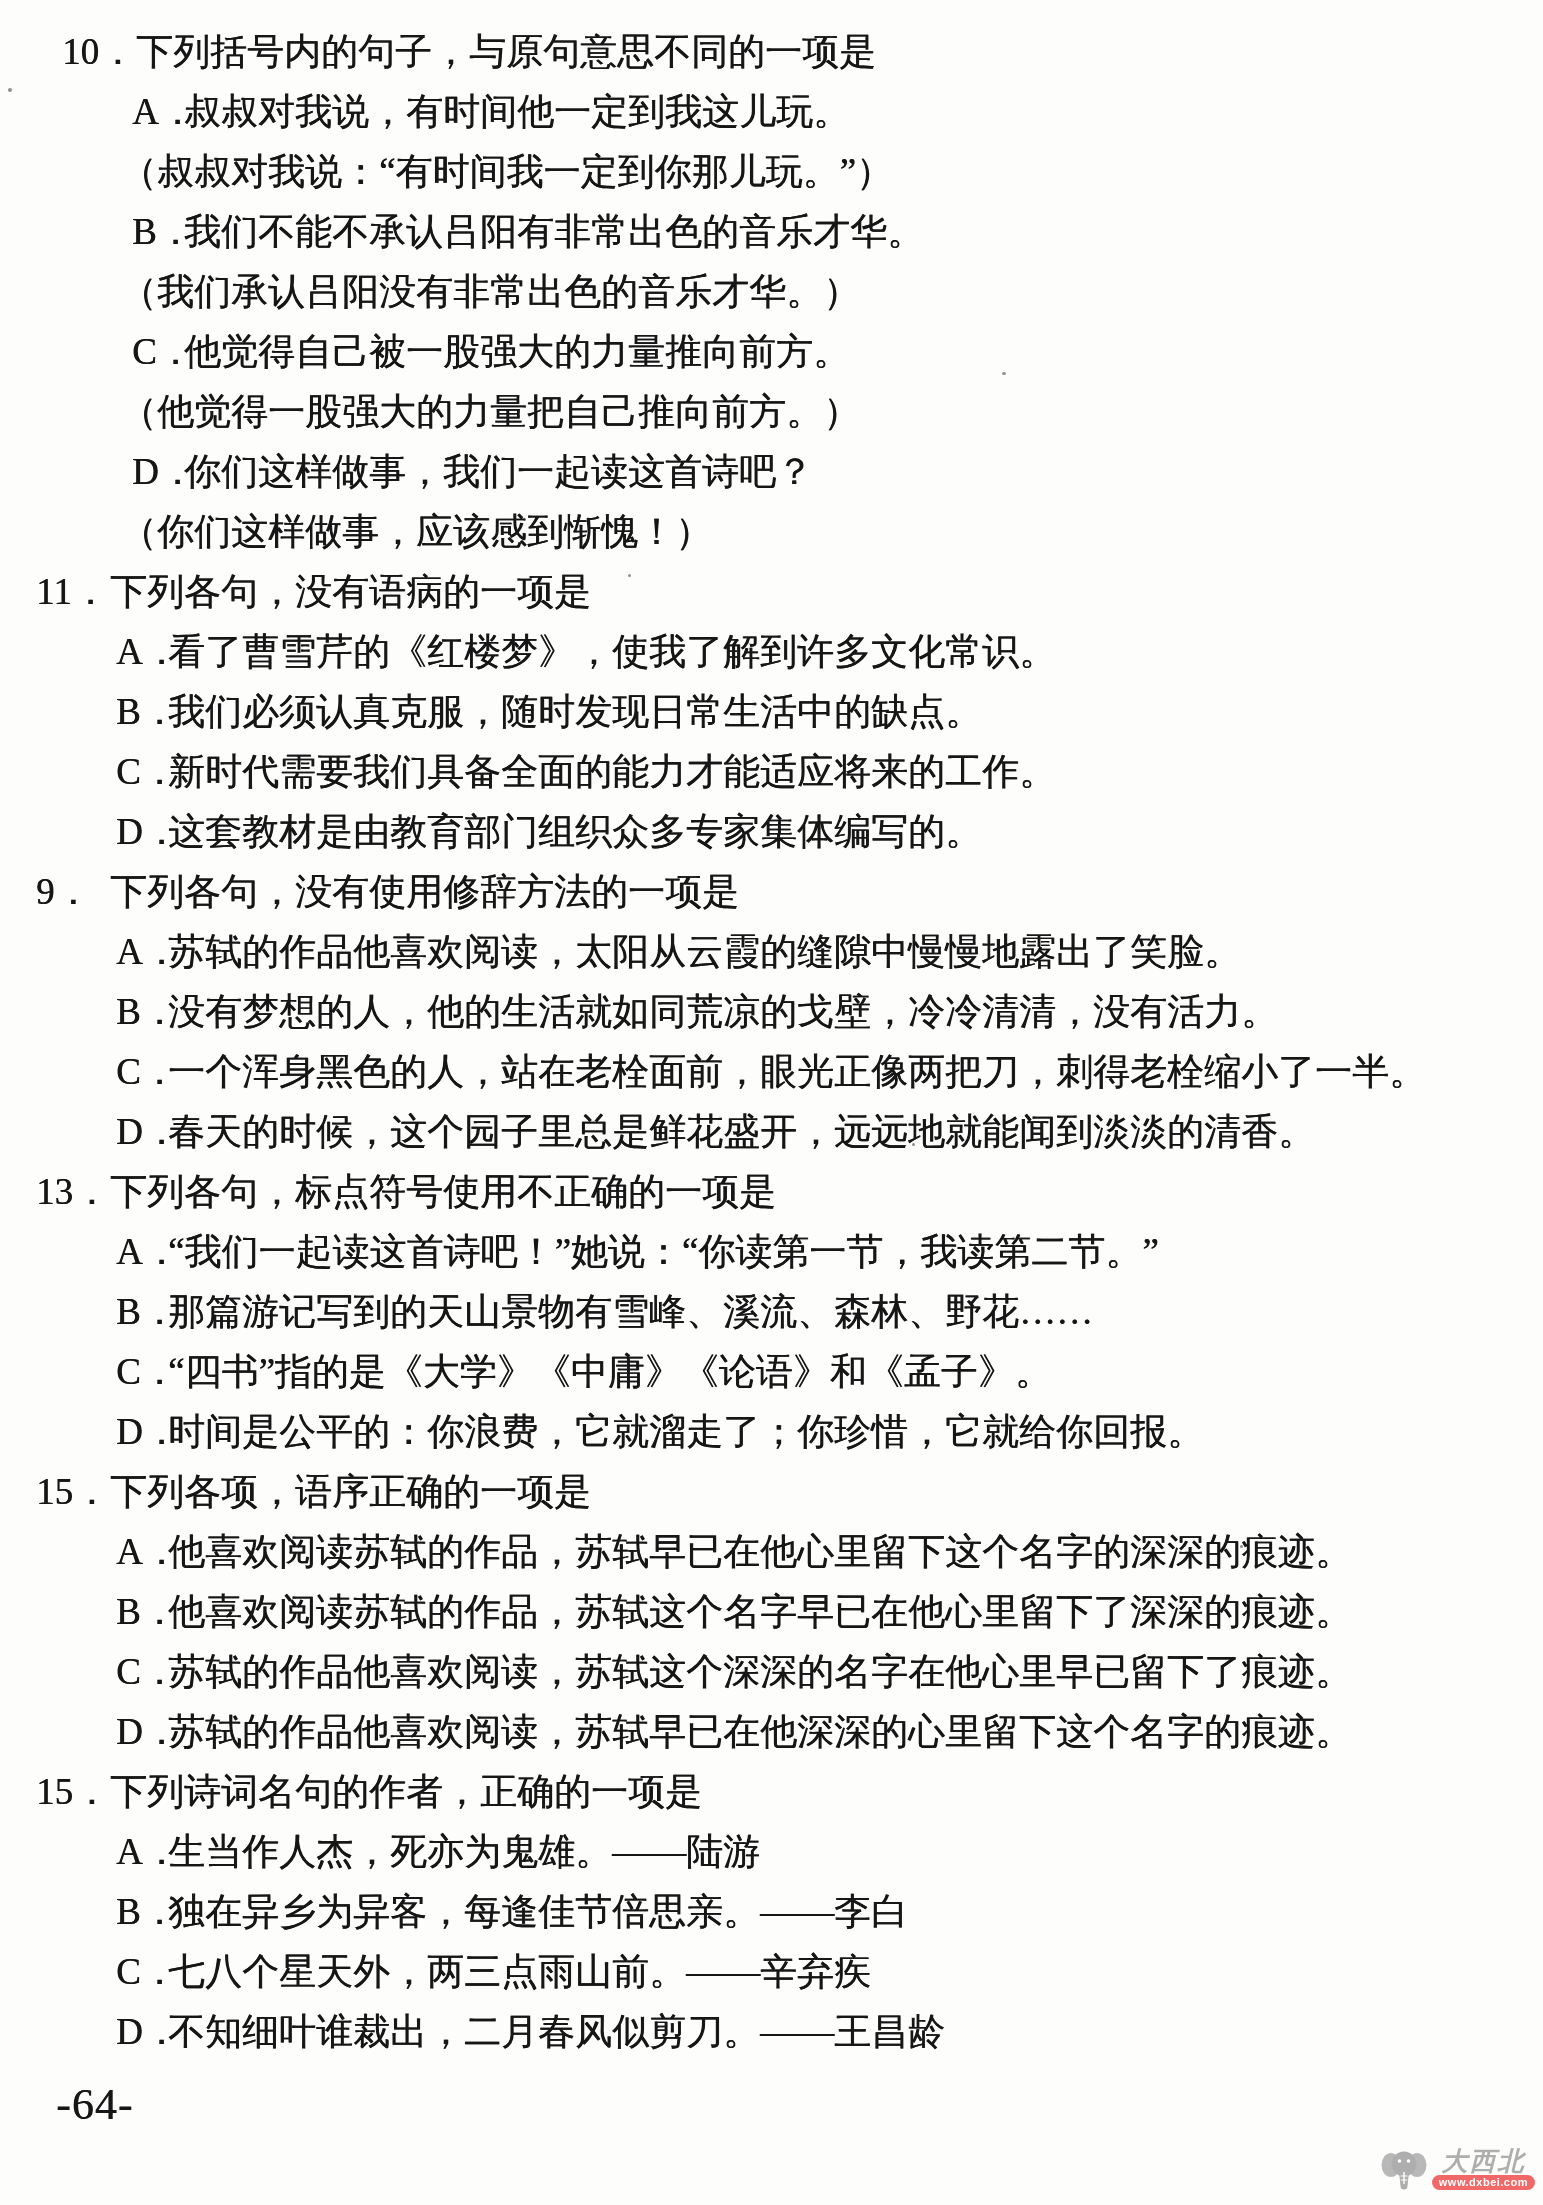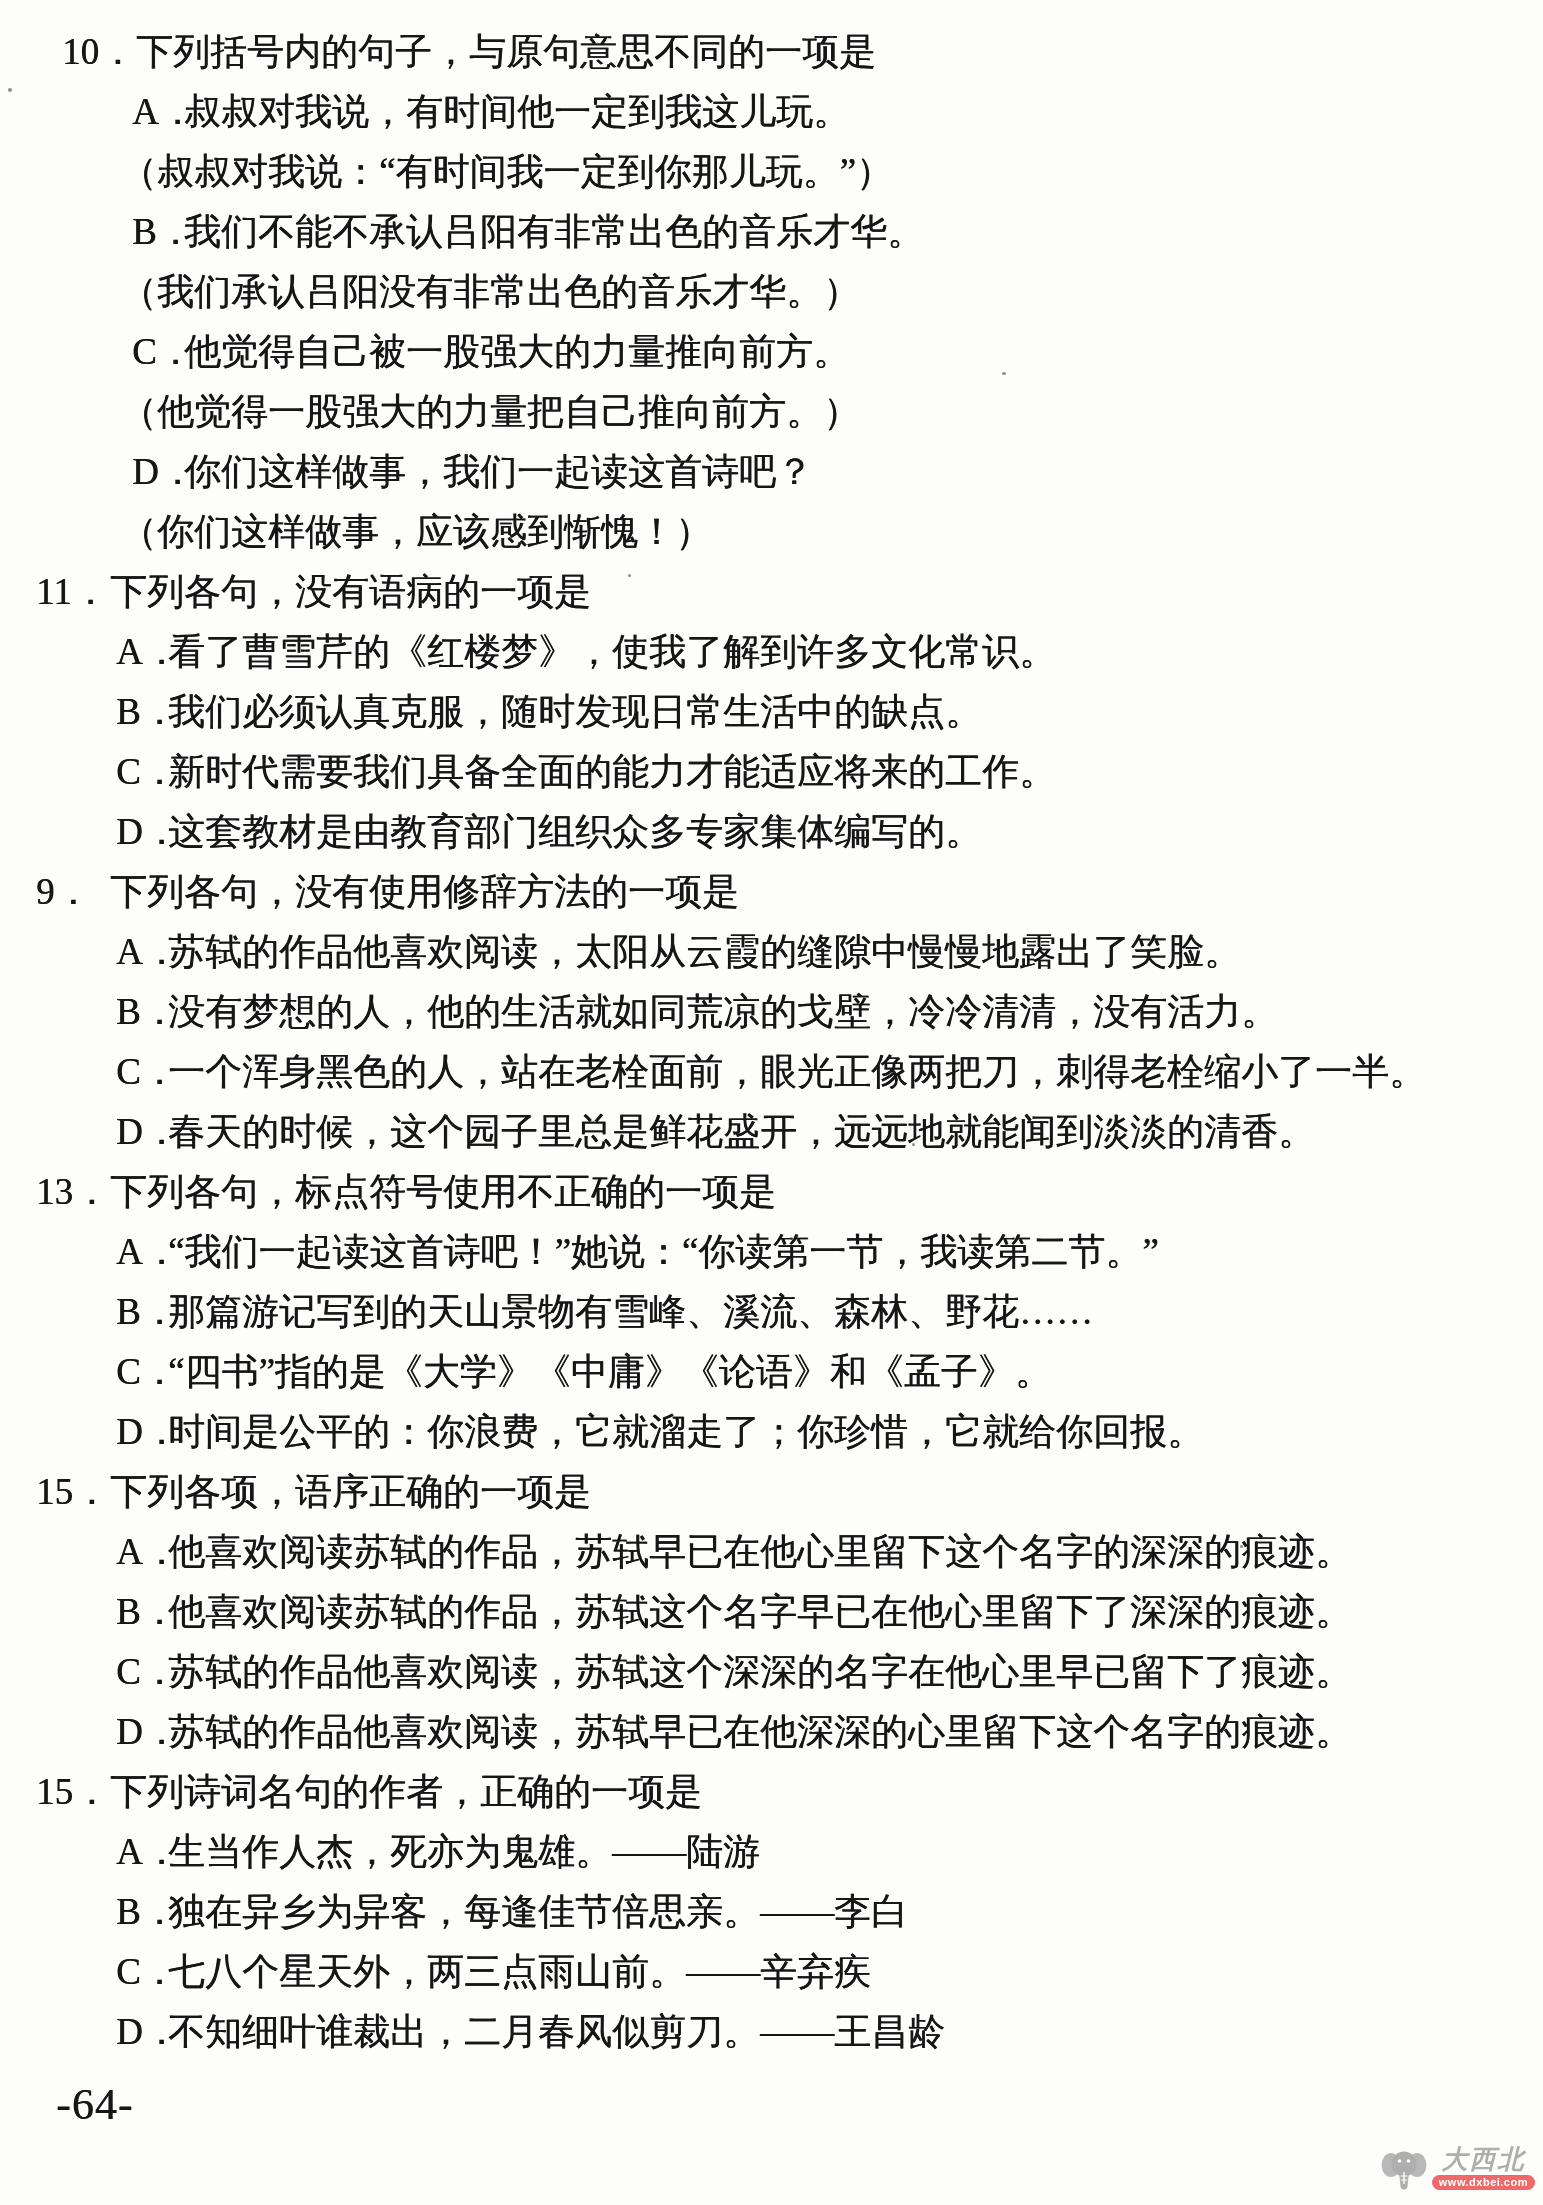--- a/index.html
+++ b/index.html
@@ -82,21 +82,21 @@
     flex-direction: column;
     align-items: center;
     gap: 1px;
   }
   .wm-brand {
     font-size: 26px;
     line-height: 26px;
     color: #9b9b9b;
     font-weight: bold;
     font-style: italic;
-    font-family: Liberation Mono, monospace;
+    font-family: Liberation Sans, sans-serif;
     letter-spacing: 2px;
   }
   .wm-url {
     font-size: 11px;
     line-height: 15px;
     color: #ffffff;
     background: #ef4444;
     border-radius: 8px;
     padding: 0 7px;
     letter-spacing: 0.5px;

